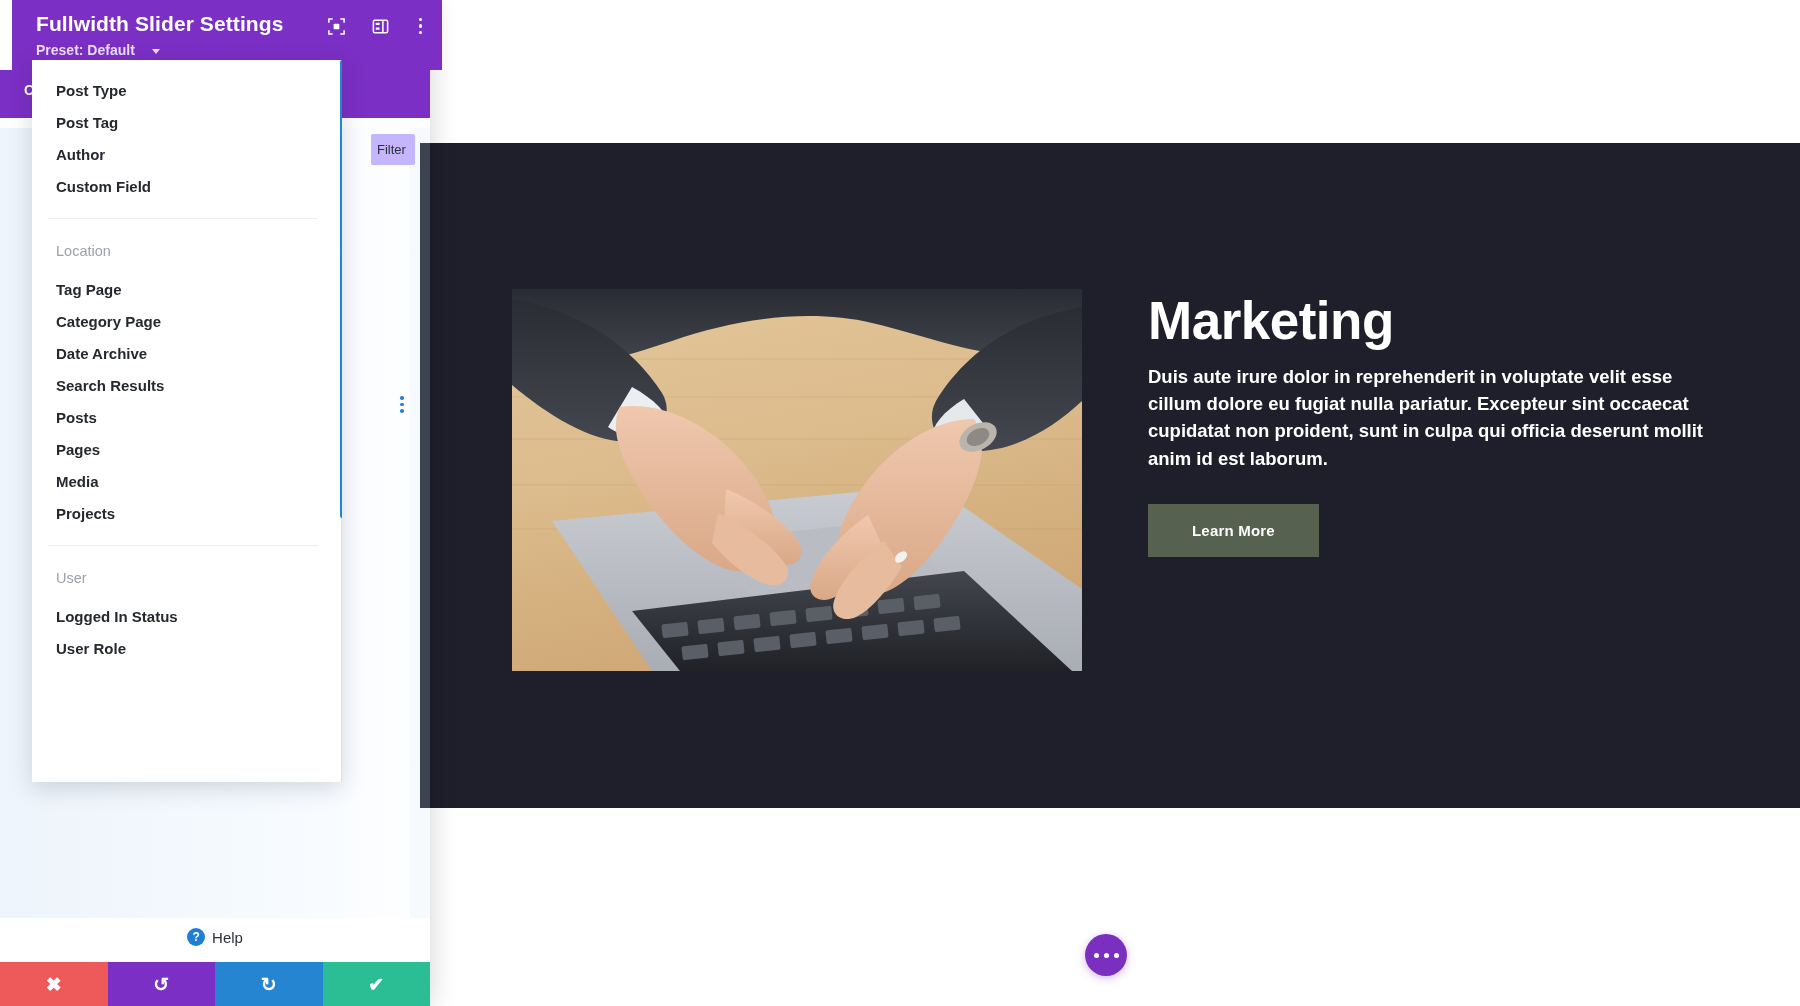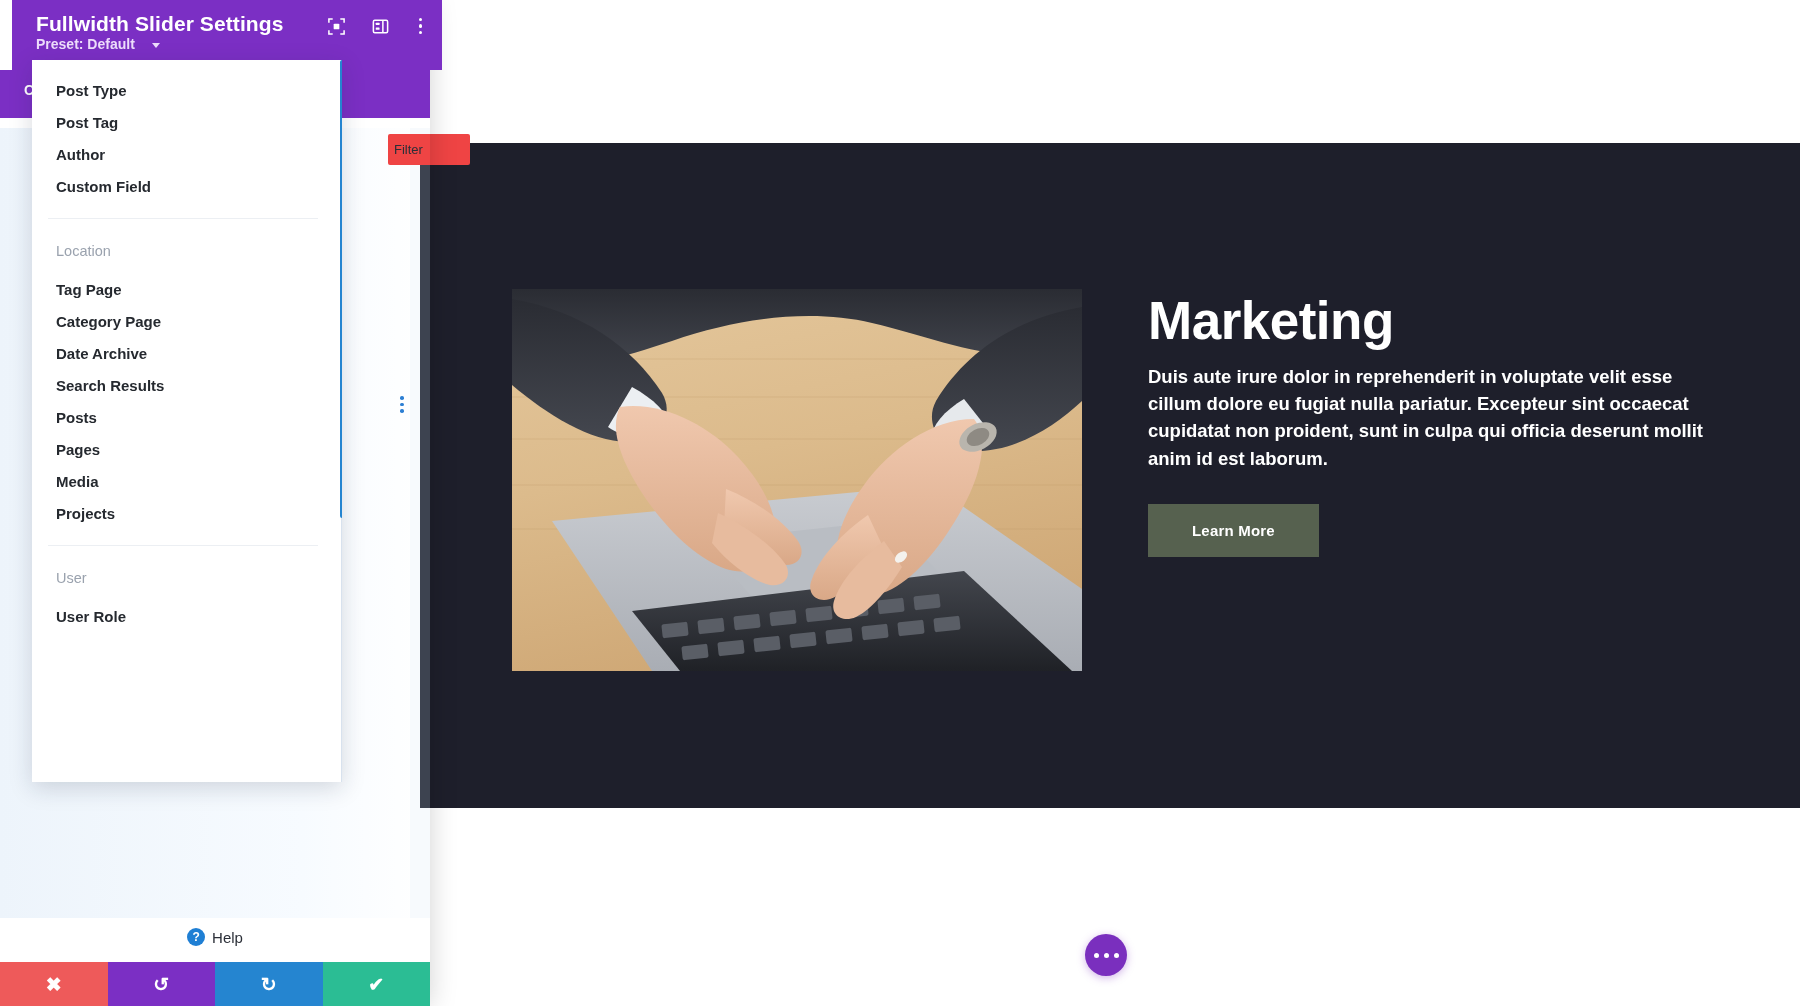--- a/index.html
+++ b/index.html
@@ -54,22 +54,22 @@
     display:flex; align-items:center; justify-content:center; gap:5px;
     box-shadow: 0 2px 8px rgba(122,47,190,.35);
     cursor:pointer; border:none;
   }
   .fab i { width:5px; height:5px; border-radius:50%; background:#ffffff; display:block; }
   .bg-card {
     position:absolute; left: 0; top: 128px; width: 430px; height: 790px;
     background: linear-gradient(to right, #edf4fb 0%, #f7fbff 70%, #ffffff 100%);
   }
   .filter-chip {
-    position:absolute; left: 388px; top: 134px; width: 82px; height: 31px;
-    background:#ef4444; color:#2b2f38; font-size:13px;
+    position:absolute; left: 371px; top: 134px; width: 44px; height: 31px;
+    background:#c4b5fd; color:#2b2f38; font-size:13px;
     display:flex; align-items:center; padding-left:6px; border-radius:2px;
     overflow:hidden; white-space:nowrap;
   }
   .right-rail {
     position:absolute; left: 410px; top: 128px; width: 20px; height: 790px;
     background: #f7fafd;
   }
   .rail-dots {
     position:absolute; left: 400px; top: 396px; display:flex; flex-direction:column;
     gap:3px; align-items:center; cursor:pointer;
@@ -88,21 +88,21 @@
   }
   .modal-header {
     position:absolute; left:12px; top:0; width:430px; height:70px;
     background:#7b2fc4; padding: 11px 0 0 24px;
   }
   .modal-title {
     color:#ffffff; font-size:21px; font-weight:700; letter-spacing:.1px;
     line-height:1.2;
   }
   .modal-preset {
-    color:#eddcfb; font-size:14px; font-weight:700;
+    margin-top: 6px; color:#eddcfb; font-size:14px; font-weight:700;
     display:flex; align-items:center; gap:17px;
   }
   .caret-dn {
     width:0;height:0;border-left:4px solid transparent;border-right:4px solid transparent;
     border-top:5px solid #eddcfb; display:inline-block; margin-top:2px;
   }
   .header-icons {
     position:absolute; right:16px; top:16px; display:flex; align-items:center; gap:24px;
   }
   .hicon { width:20px; height:20px; display:flex; align-items:center; justify-content:center; cursor:pointer; }
@@ -357,20 +357,21 @@
           <div class="dd-item">Search Results</div>
           <div class="dd-item">Posts</div>
           <div class="dd-item">Pages</div>
           <div class="dd-item">Media</div>
           <div class="dd-item">Projects</div>
         </div>
         <div class="dd-sep"></div>
 
         <div class="dd-group">
           <div class="dd-head">User</div>
+          <div class="dd-item">Logged In Status</div>
           <div class="dd-item">User Role</div>
         </div>
 
       </div>
 
       <div class="dd-scrollbar">
         <div class="track"></div>
         <div class="thumb"></div>
       </div>
     </div>

